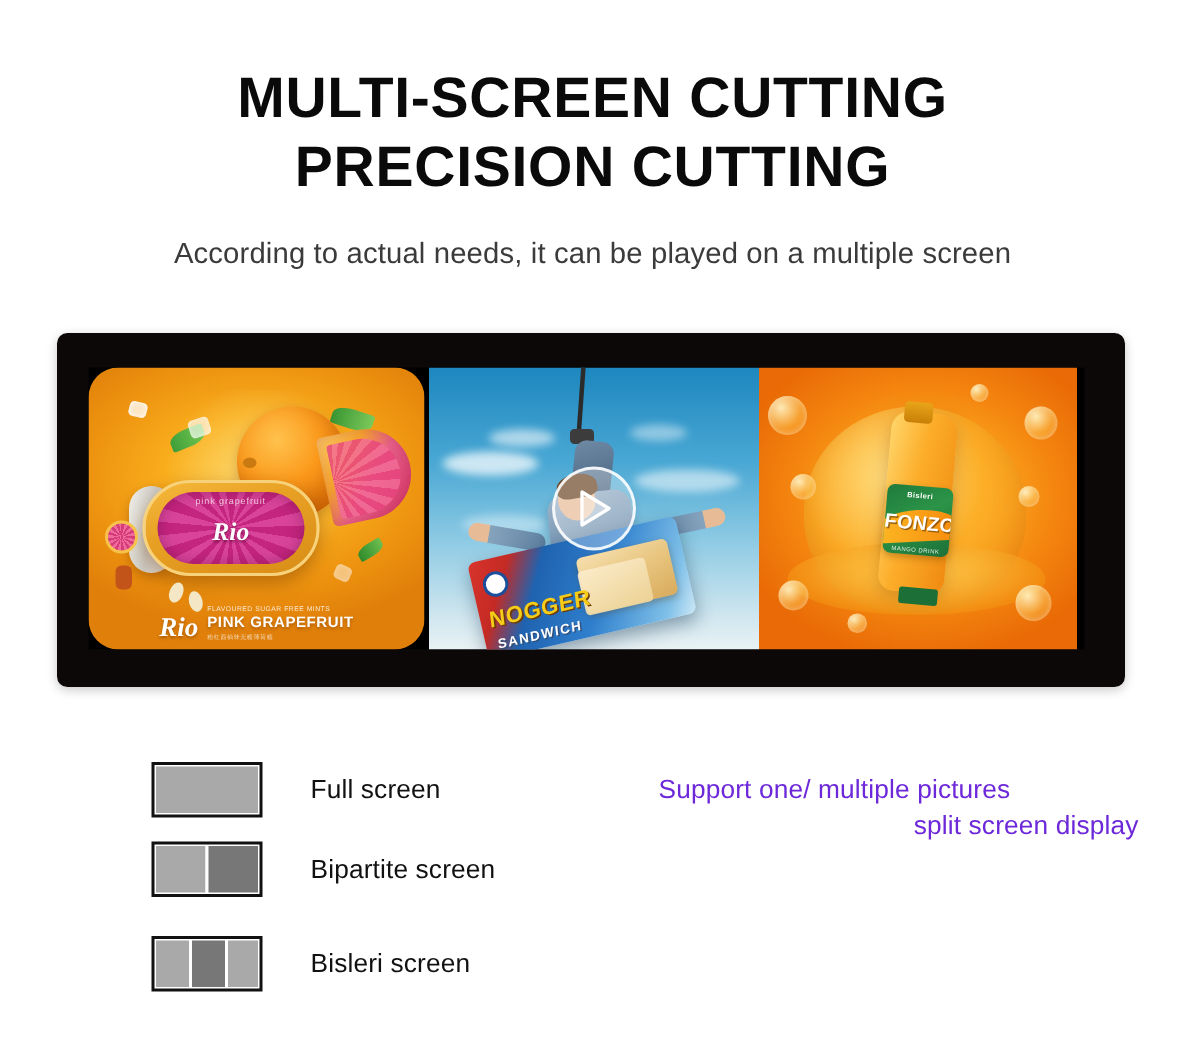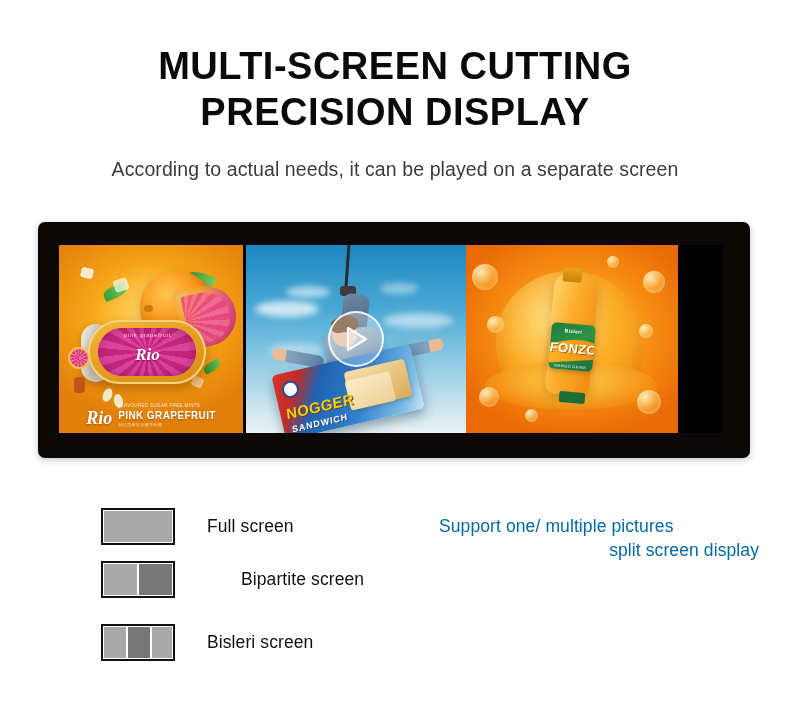--- a/index.html
+++ b/index.html
@@ -55,21 +55,21 @@
   #screen {
     position:absolute;
     left:21px; top:23px;
     width:664px; height:188px;
     display:flex;
     background:#000;
     overflow:hidden;
   }
 
   .panel { position:relative; height:100%; overflow:hidden; }
-  .panel-1 { width:184px; }
+  .panel-1 { width:224px;border-radius:20px; }
   .panel-2 { width:220px; margin-left:3px; }
   .panel-3 { width:212px; }
 
   
   .p1-bg {
     position:absolute; inset:0;
     background:
       radial-gradient(ellipse 70% 55% at 50% 38%, #fcc53a 0%, #f9ae1d 38%, #ee9410 70%, #e07f0a 100%);
   }
   .p1-glow {
@@ -439,21 +439,21 @@
   
   #legend {
     position:absolute; left:101px; top:507px;
     width:360px;
   }
   .legend-row {
     display:flex; align-items:center;
     height:38px;
   }
   .legend-row.row-1 { margin-bottom:15px;text-align:center; }
-  .legend-row.row-2 { margin-bottom:25px;gap:34px; }
+  .legend-row.row-2 { margin-bottom:25px; }
 
   .legend-icon {
     width:74px; height:37px;
     border:2px solid #111111;
     background:#ffffff;
     display:flex;
     flex:0 0 auto;
     padding:1px;
   }
   .seg { height:100%; }
@@ -469,21 +469,21 @@
     white-space:nowrap;
   }
 
   
   #support-note {
     position:absolute; left:439px; top:518px;
     width:320px;
   }
   .support-line {
     font-size:17.5px;
-    color:#0369a1;
+    color:#6d28d9;
     letter-spacing:0.1px;
     line-height:1.0;
     white-space:nowrap;
   }
   .support-line + .support-line { margin-top:6px;text-align:right; }
 
   
   #watermark {
     position:absolute;
     left:0; right:0; bottom:7px;
@@ -497,22 +497,22 @@
     pointer-events:none;
   }
 </style>
 </head>
 <body>
 
 <div id="page">
 
   <div id="header">
     <div class="title-line" id="title-1">MULTI-SCREEN CUTTING</div>
-    <div class="title-line" id="title-2">PRECISION DISPLAY</div>
-    <div id="subtitle">According to actual needs, it can be played on a separate screen</div>
+    <div class="title-line" id="title-2">PRECISION CUTTING</div>
+    <div id="subtitle">According to actual needs, it can be played on a multiple screen</div>
   </div>
 
   <div id="monitor">
     <div id="screen">
 
       <div class="panel panel-1">
         <div class="p1-bg"></div>
         <div class="p1-glow"></div>
 
         <div class="p1-leaf-b"></div>

